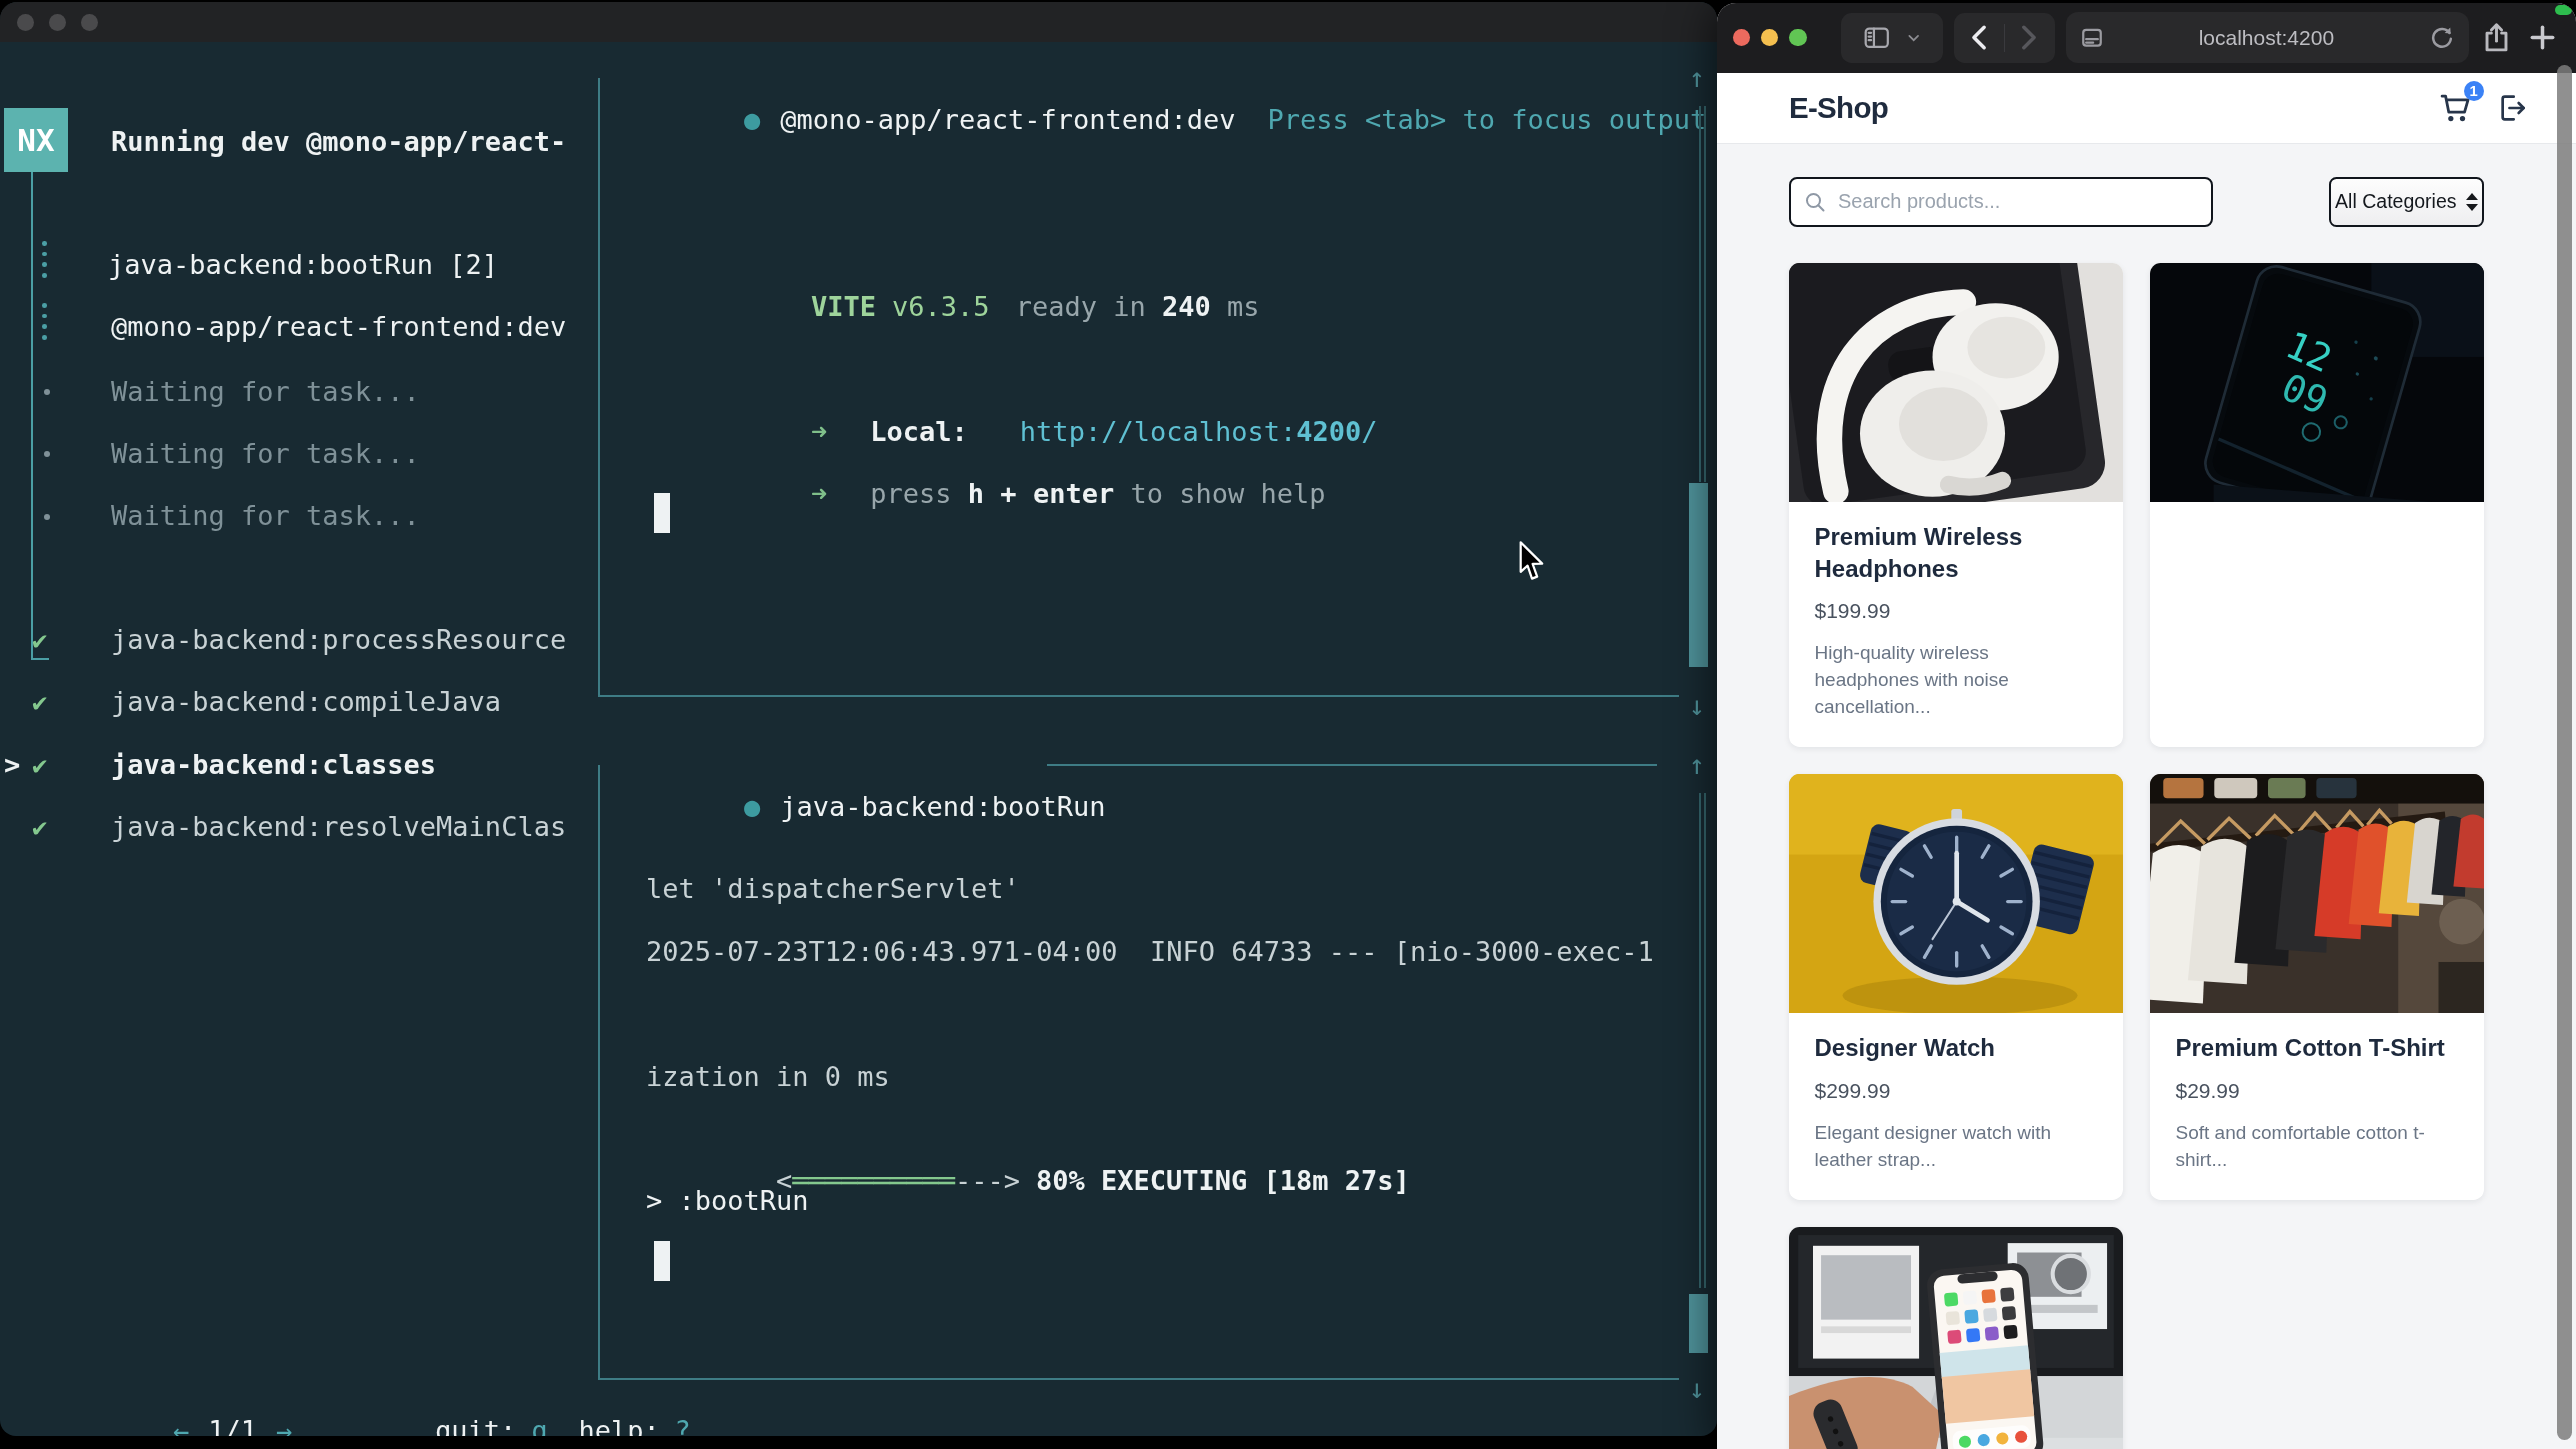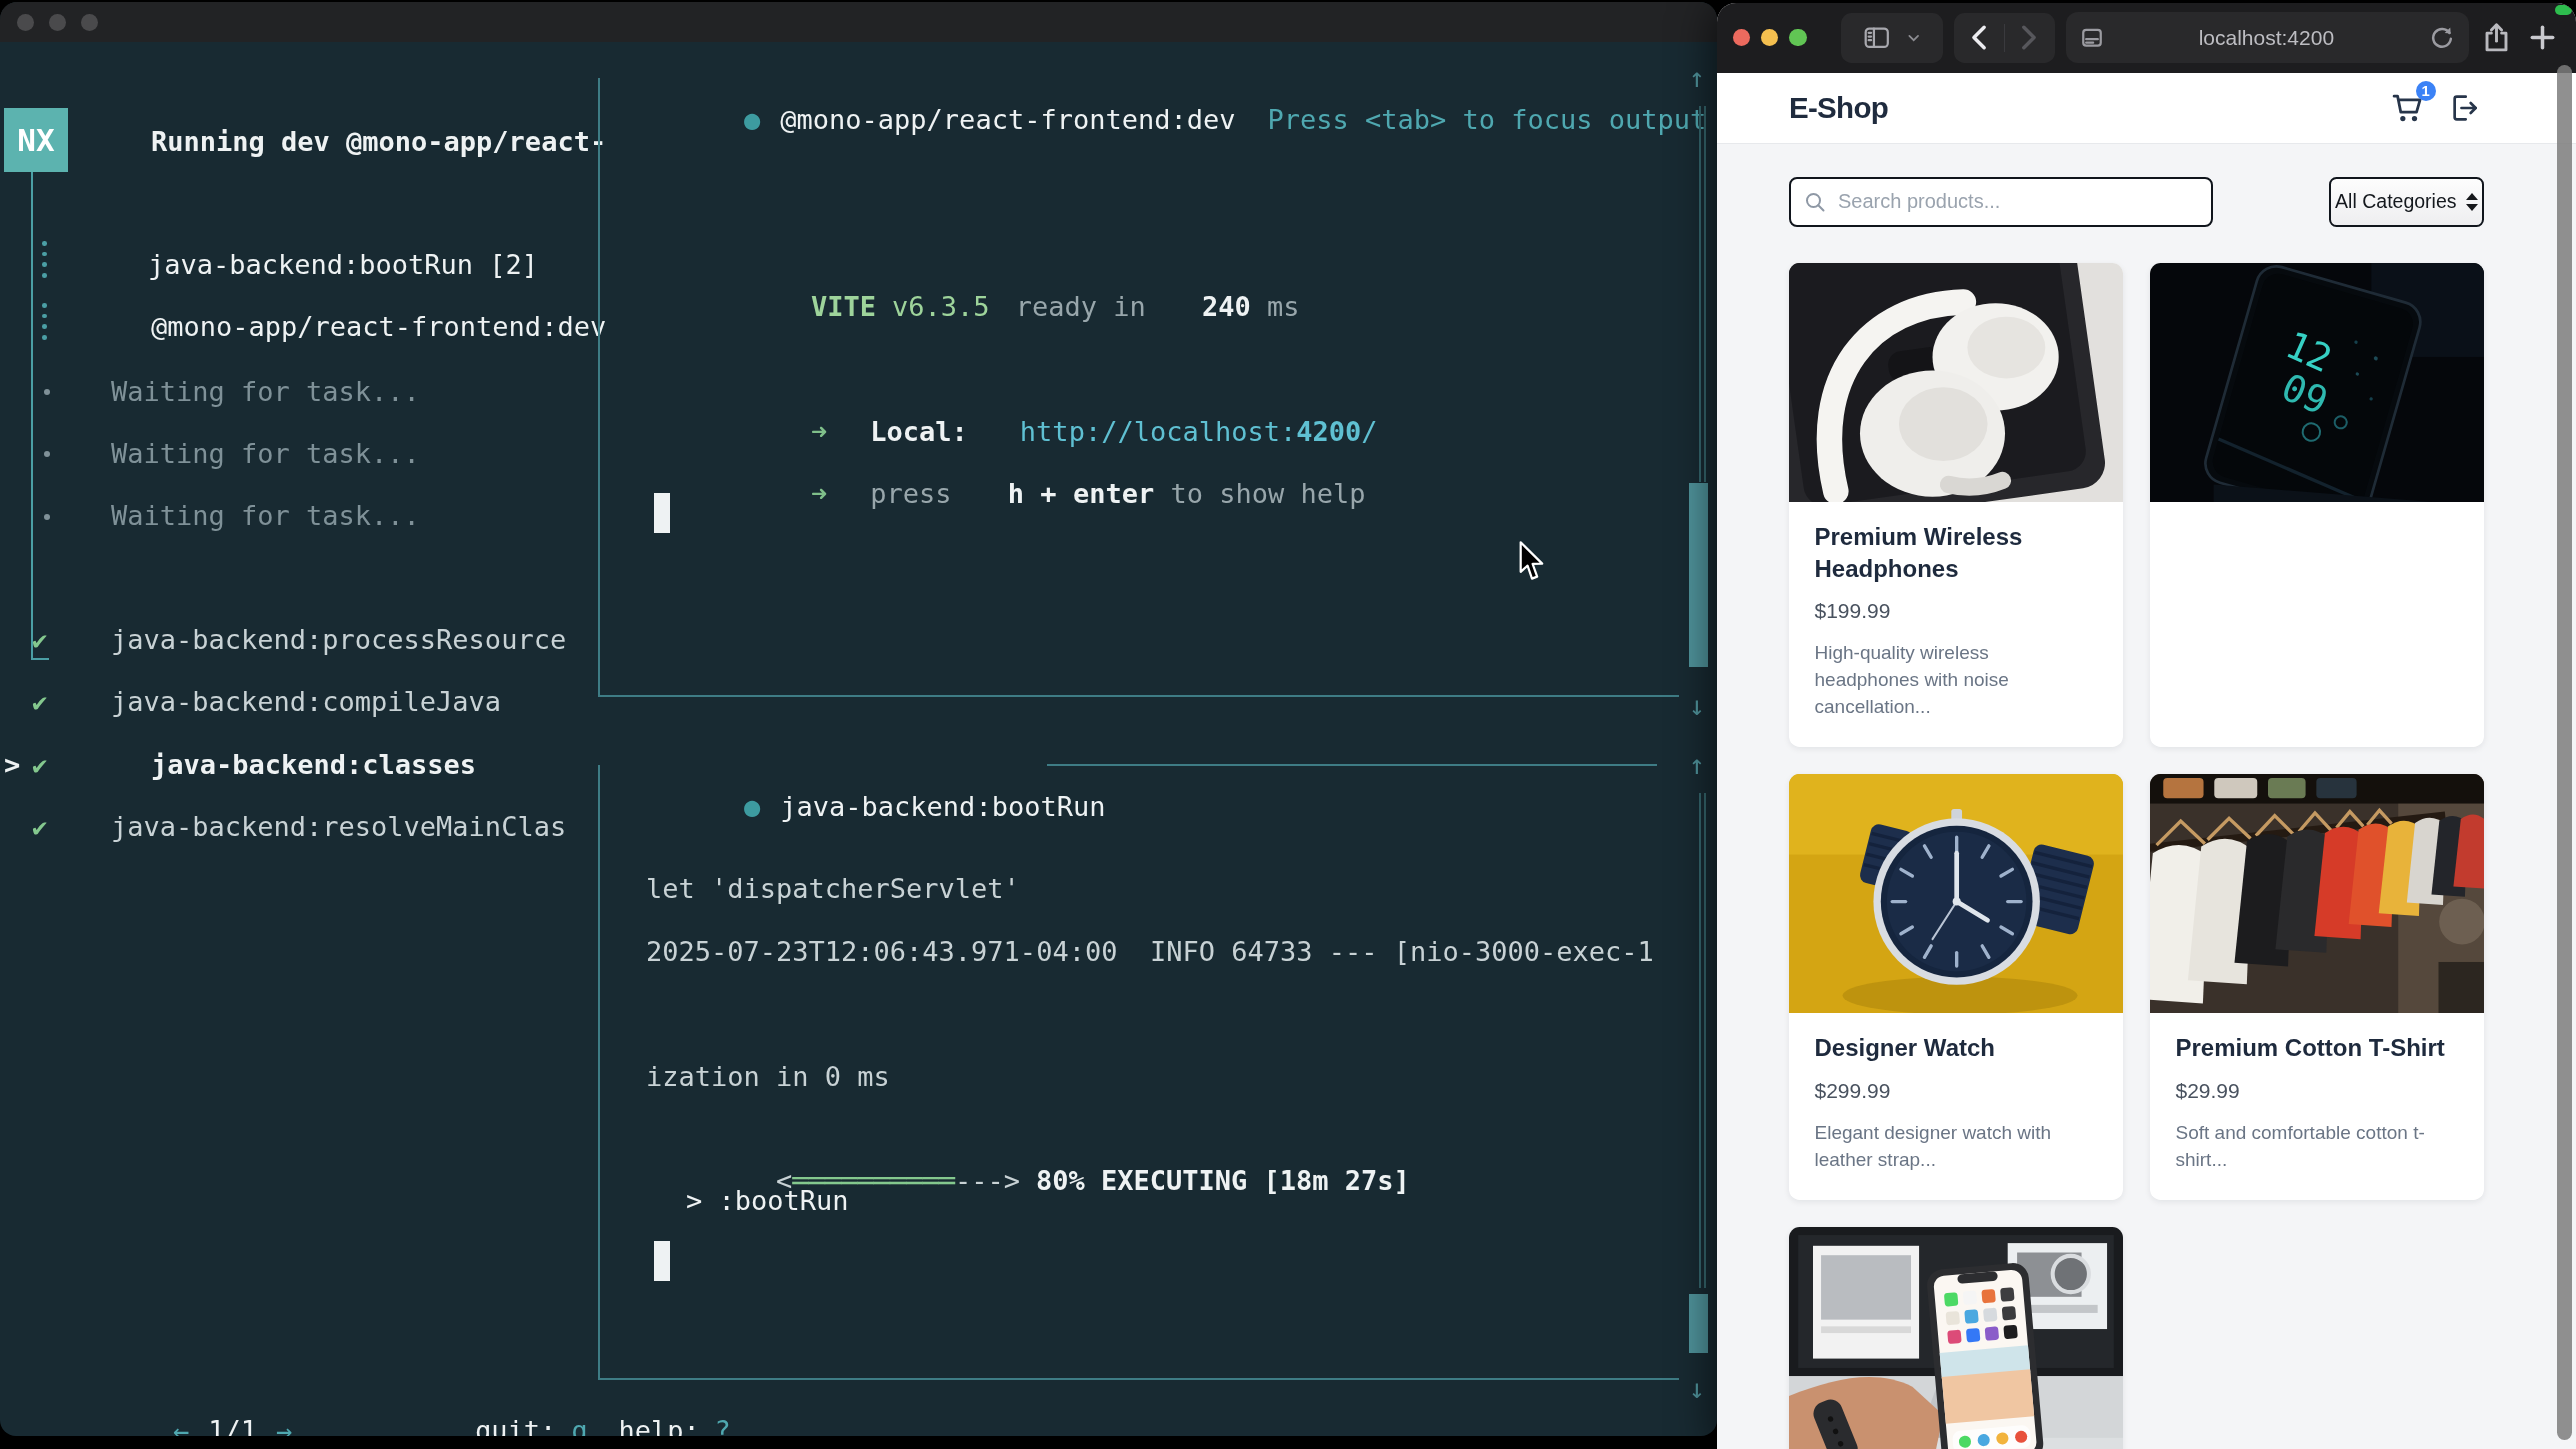--- a/index.html
+++ b/index.html
@@ -9,21 +9,21 @@
   
   .terminal{position:absolute;left:0;top:2px;width:1717px;height:1434px;background:#182a32;
             border-radius:17.4px 17.4px 16px 16px;overflow:hidden;}
   .term-titlebar{position:absolute;left:0;top:0;width:100%;height:40px;background:#222325;
                  display:flex;align-items:center;gap:14.8px;padding-left:17.4px;box-sizing:border-box;}
   .tdot{width:17px;height:17px;border-radius:50%;background:#4a4a4c;}
   .term-body{position:absolute;left:0;top:40px;right:0;bottom:0;
              font-family:"DejaVu Sans Mono","DejaVu Sans",monospace;font-size:27px;color:#c8d2d5;}
   .trow{position:absolute;height:42px;line-height:42px;white-space:pre;}
   .b{font-weight:bold;}
-  .white{color:#eef2f3;margin-left:40px;}
+  .white{color:#eef2f3;}
   .dim{color:#7f9198;}
   .gray{color:#98a6ab;}
   .teal{color:#4fa8b0;}
   .green{color:#7fbf8a;}
   .vite{color:#9ed49b;}
   .cyan{color:#5fc0d2;}
   .chk{color:#84c88e;}
 
   .nx-logo{position:absolute;left:4px;top:66px;width:64px;height:64px;background:#5cb3af;
            color:#fff;font-weight:bold;font-size:31px;display:flex;align-items:center;justify-content:center;}
@@ -51,21 +51,21 @@
   .light{width:17.4px;height:17.4px;border-radius:50%;}
   .sf-btn{height:50px;border-radius:10.7px;background:#29292b;display:flex;align-items:center;justify-content:center;}
   .sf-iconbtn{display:flex;align-items:center;justify-content:center;}
   .urlfield{flex:1;height:51px;border-radius:12px;background:#29292b;display:flex;align-items:center;
             padding:0 12px;box-sizing:border-box;}
   .urltext{flex:1;text-align:center;color:#bdbdc2;font-size:21px;}
   .green-pill{position:absolute;right:4px;top:2.7px;width:17.4px;height:10px;border-radius:5.4px;background:#2ebd4e;}
 
   .site-header{position:absolute;left:0;top:70px;width:100%;height:71px;background:#fff;
                border-bottom:1.3px solid #e7e9ec;display:flex;align-items:center;
-               padding:0 94px 0 72px;box-sizing:border-box;}
+               padding:0 46px 0 72px;box-sizing:border-box;}
   .brand{font-size:29.5px;font-weight:bold;color:#1f2b3e;letter-spacing:-0.7px;}
   .hdr-icons{margin-left:auto;display:flex;align-items:center;gap:23px;}
   .cart-wrap{position:relative;}
   .badge{position:absolute;right:-10.7px;top:-9.4px;min-width:20px;height:20px;border-radius:10px;background:#3b82f6;
          color:#fff;font-size:14.8px;font-weight:bold;display:flex;align-items:center;justify-content:center;}
 
   .search-input{position:absolute;left:72px;top:174px;width:424px;height:50px;box-sizing:border-box;
                 border:2px solid #10151c;border-radius:8px;background:#fff;font-size:20px;color:#39414d;
                 padding:0 13.4px 0 47px;outline:none;font-family:"Liberation Sans",sans-serif;}
   .search-input::placeholder{color:#9aa3ae;}

